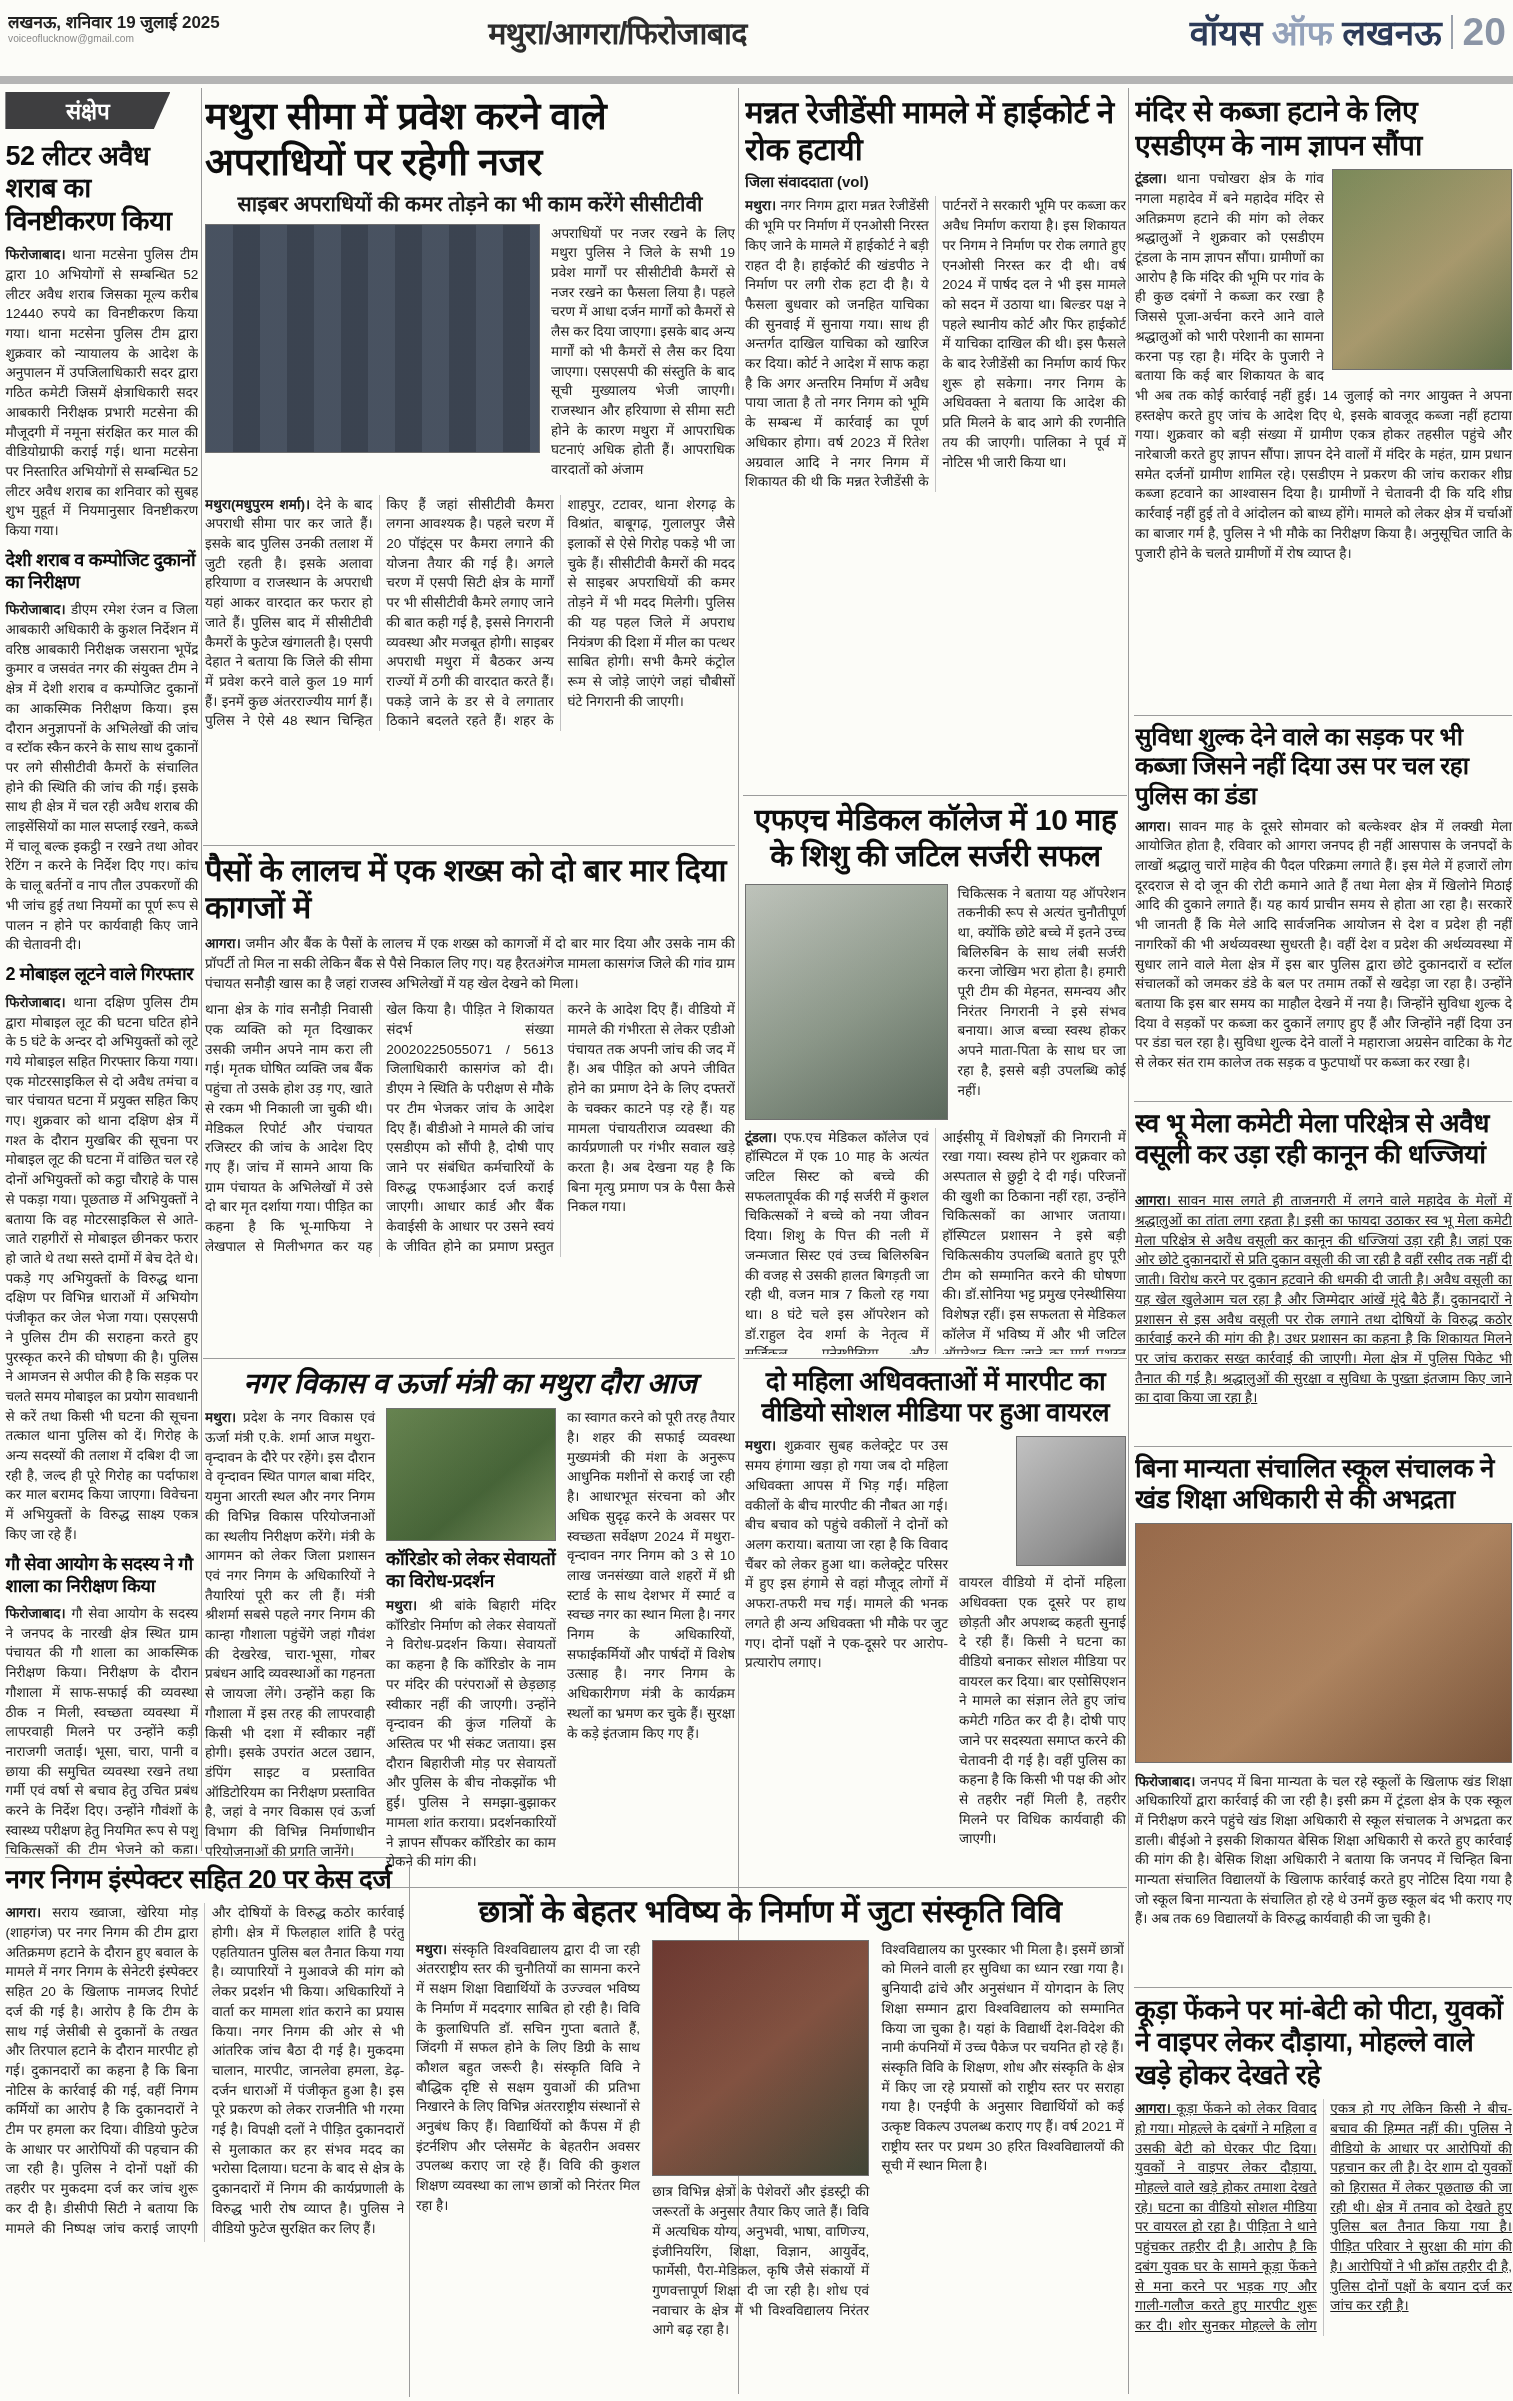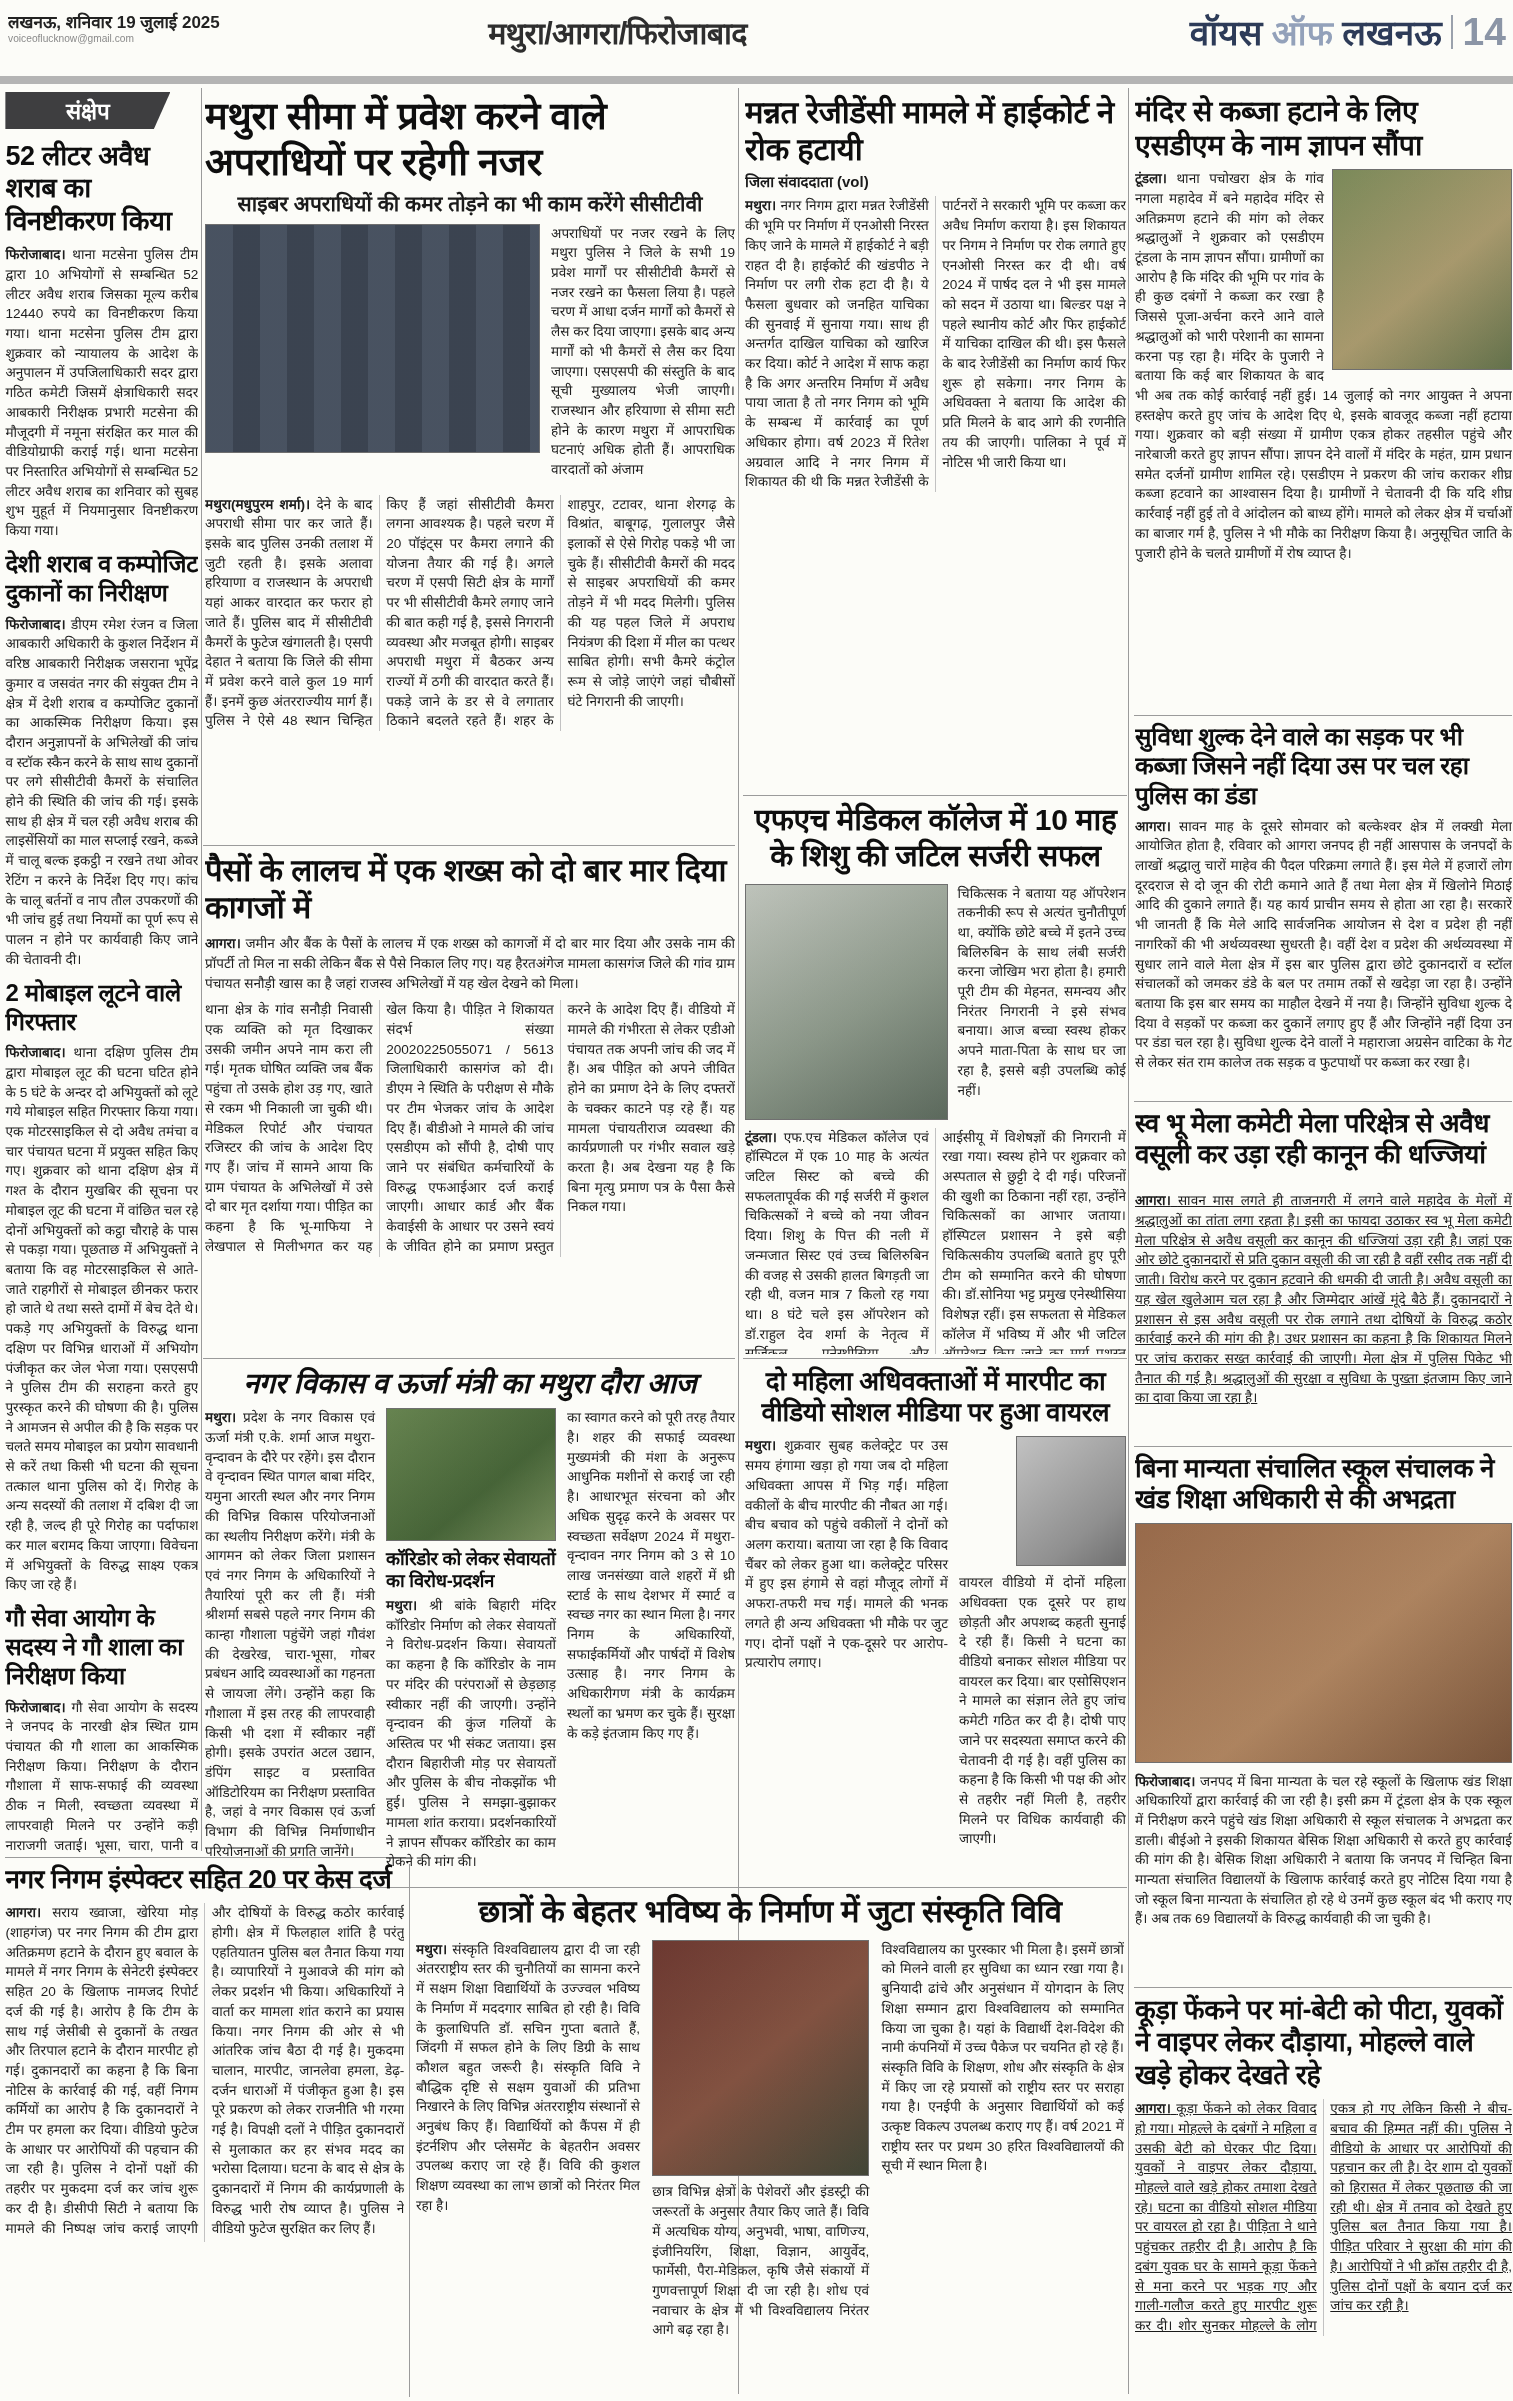--- a/index.html
+++ b/index.html
@@ -19,40 +19,40 @@
   .hdr-email{font-size:10.2px;color:#8a8a8a;}
   .hdr-region{font-size:30.5px;font-weight:900;color:#2e2e2e;text-align:center;letter-spacing:-0.7px;}
   .brand{display:flex;align-items:center;gap:9.5px;justify-content:flex-end;}
   .brand .w1,.brand .w3{font-size:35px;font-weight:900;color:#2d3b58;}
   .brand .w2{font-size:34px;font-weight:900;color:#93a1ba;}
   .brand .pg{font-size:39px;font-weight:900;color:#8b95a6;}
   .brand .vbar{width:2px;height:34px;background:#9aa1ac;}
   .tab{background:#3e3e40;color:#fff;font-size:22.4px;font-weight:bold;
        width:165px;height:37px;display:flex;align-items:center;justify-content:center;
        clip-path:polygon(0 0,100% 0,90% 100%,0 100%);}
-  .brief-h1{font-size:27px;} .brief-h2{font-size:24px;}
+  .brief-h1{font-size:27px;} .brief-h2{font-size:18px;}
   .intro-span{column-span:all;}
   p{margin:0 0 6.8px 0;}
 </style>
 </head>
 <body>
 
 <div id="page">
 
   <div class="abs" style="left:8.1px;top:9.5px;width:285px;height:47px;">
     <div class="hdr-date">लखनऊ, शनिवार 19 जुलाई 2025</div>
     <div class="hdr-email">voiceoflucknow@gmail.com</div>
   </div>
   <div class="abs hdr-region" style="left:380px;top:11px;width:475px;height:43px;">मथुरा/आगरा/फिरोजाबाद</div>
   <div class="abs brand" style="left:1058px;top:8.1px;width:448px;height:47px;">
     <span class="w1">वॉयस</span>
     <span class="w2">ऑफ</span>
     <span class="w3">लखनऊ</span>
     <span class="vbar"></span>
-    <span class="pg">14</span>
+    <span class="pg">20</span>
   </div>
   <div class="rule" style="left:0;top:76px;width:1514px;height:7.5px;background:#b4b4b4;"></div>
 
   <div class="rule" style="left:201px;top:88px;width:1.4px;height:1763px;"></div>
   <div class="rule" style="left:738px;top:88px;width:1.4px;height:2306px;"></div>
   <div class="rule" style="left:1128px;top:88px;width:1.4px;height:2306px;"></div>
   <div class="rule" style="left:409px;top:1864px;width:1.4px;height:533px;"></div>
   <div class="rule" style="left:203px;top:845px;width:532px;height:1.4px;"></div>
   <div class="rule" style="left:203px;top:1358px;width:532px;height:1.4px;"></div>
   <div class="rule" style="left:203px;top:1887px;width:924px;height:1.4px;"></div>

